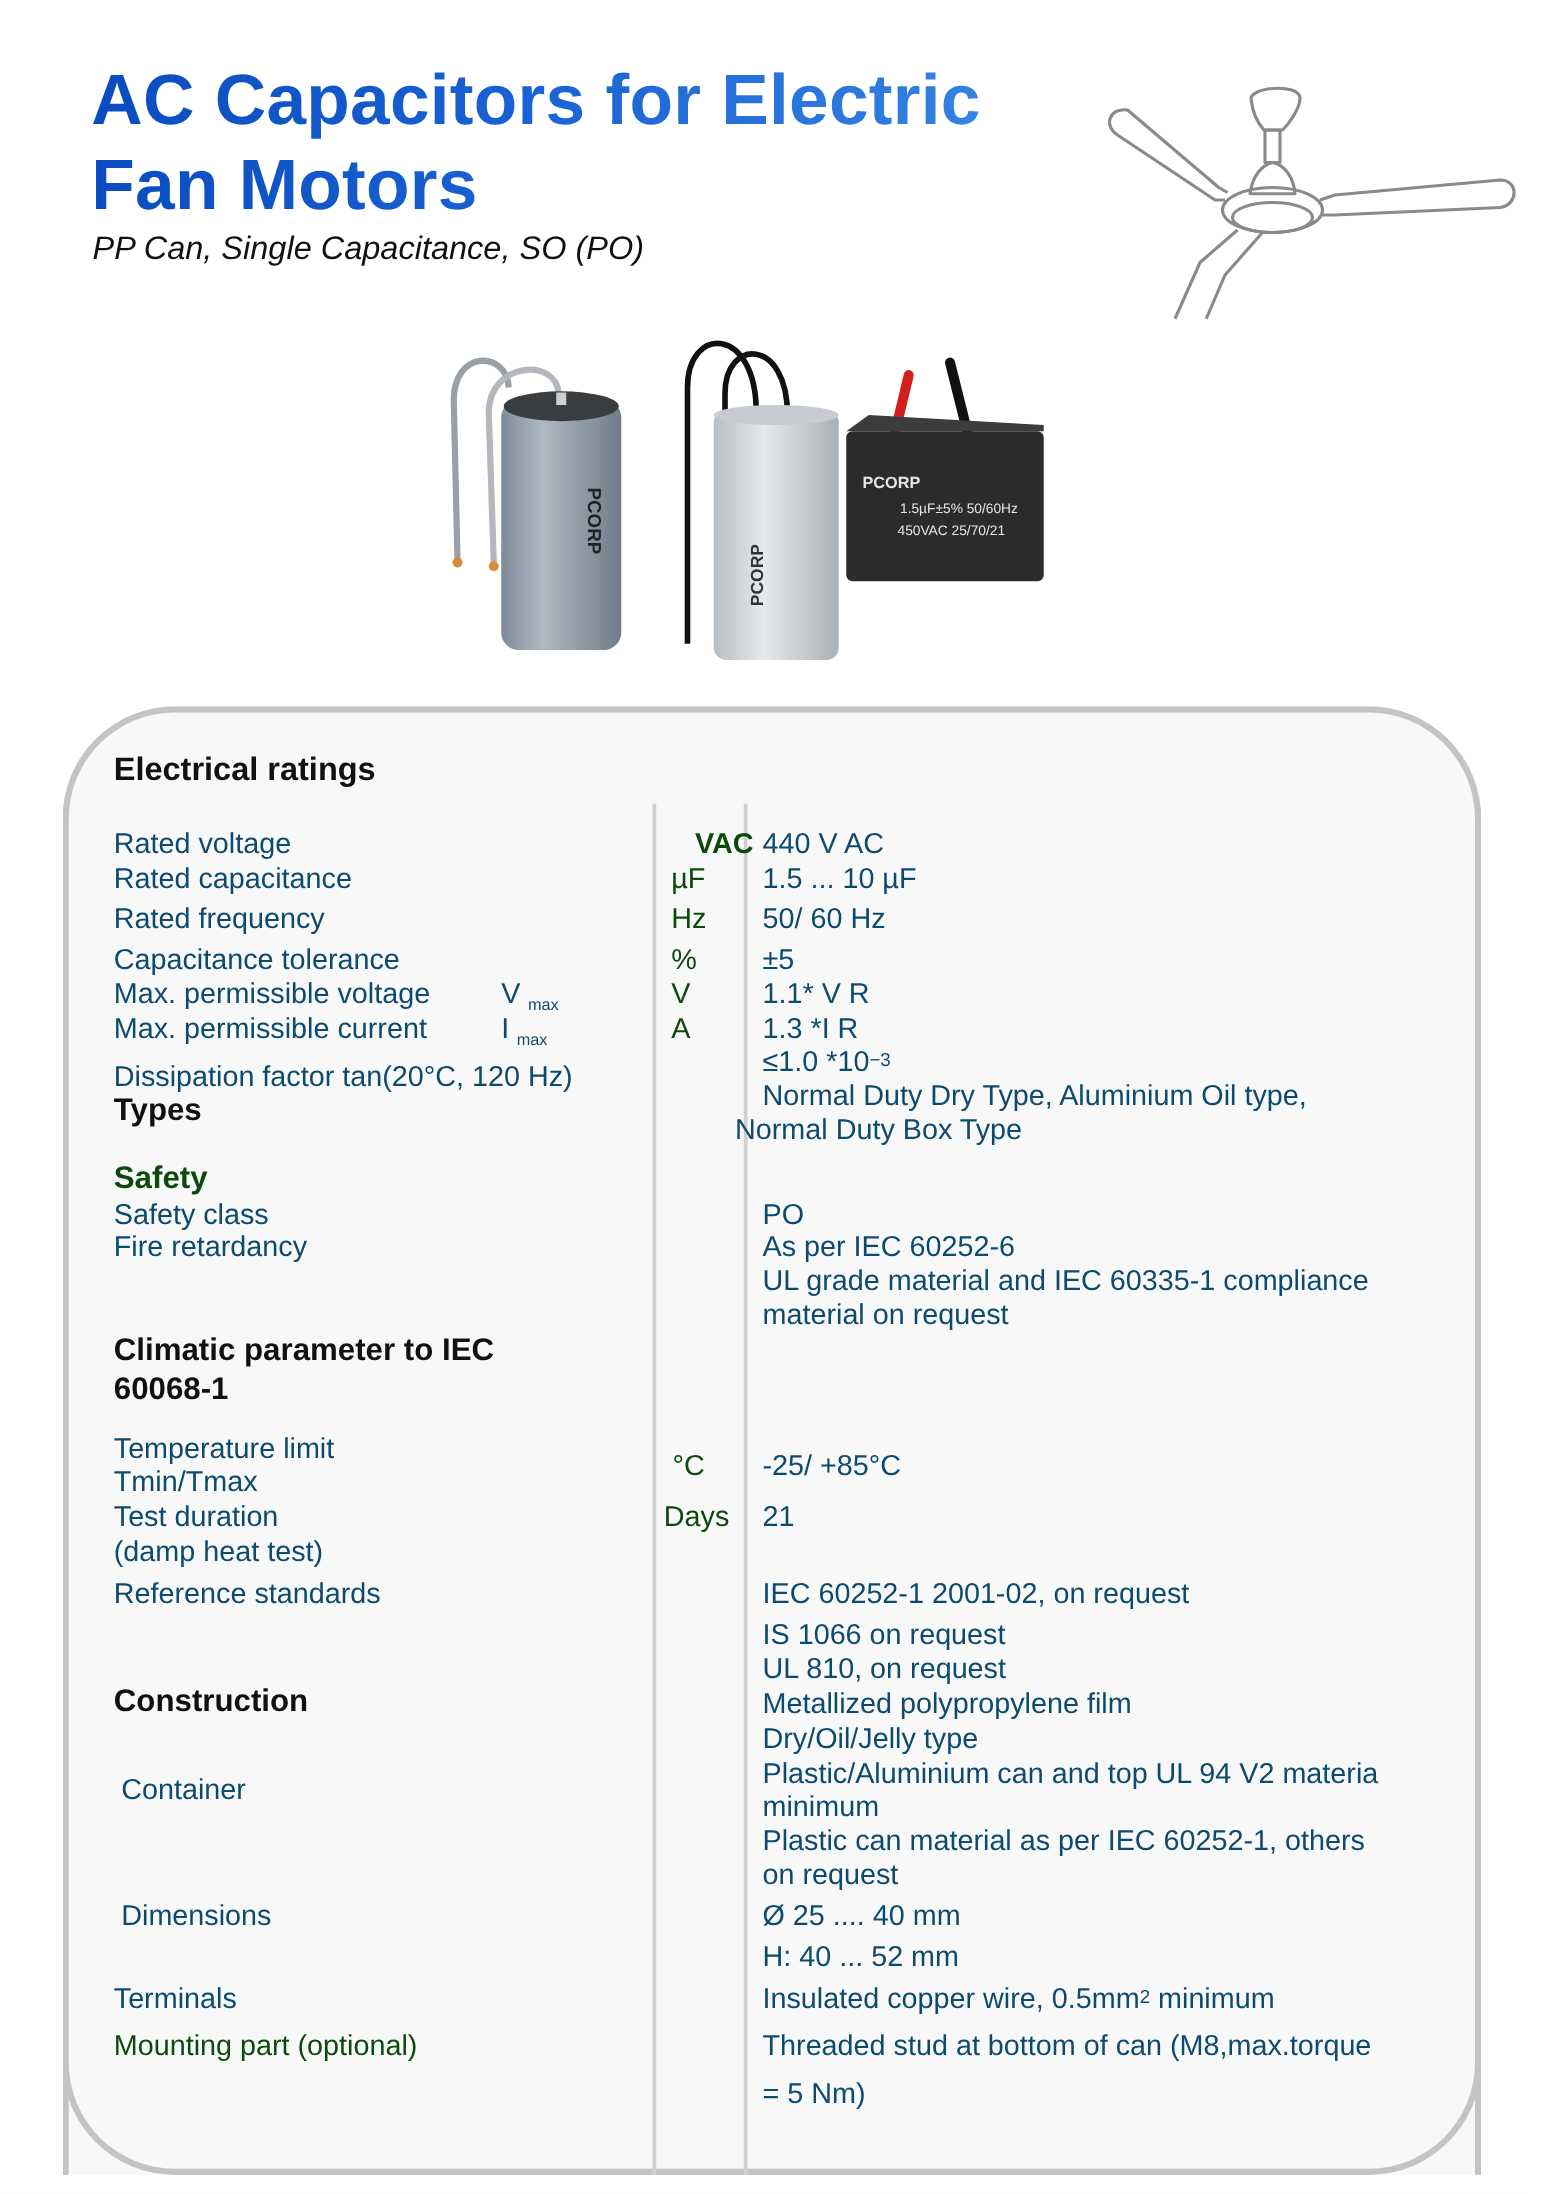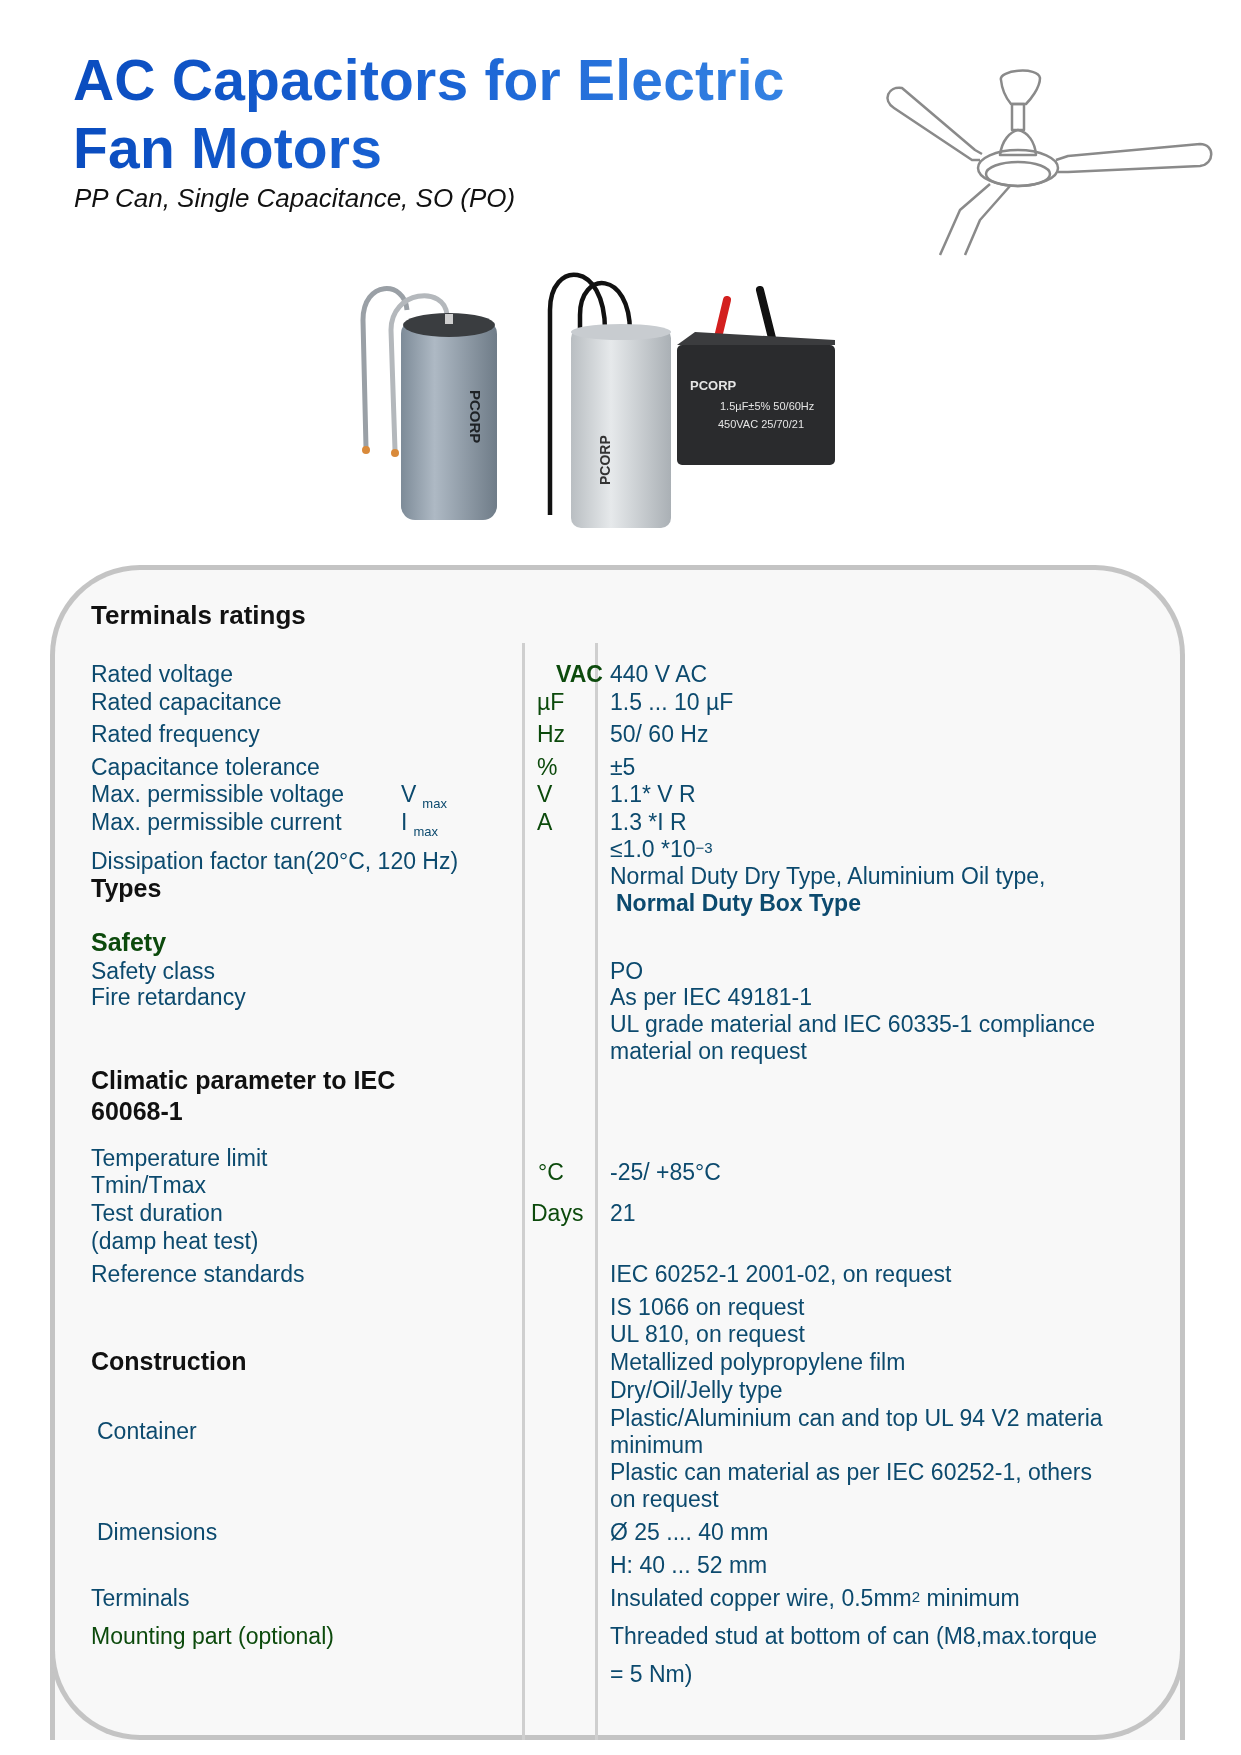--- a/index.html
+++ b/index.html
@@ -109,21 +109,21 @@
     <text x="363" y="158" font-size="11" fill="#e5e5e5" font-family="Liberation Sans, sans-serif">450VAC 25/70/21</text>
   </g>
 </svg>
 
 <div class="abs panel"></div>
 <div class="abs panel-bottom"></div>
 
 <div class="abs divider" style="left:522px; top:643px; height:1097px;"></div>
 <div class="abs divider" style="left:595px; top:643px; height:1097px;"></div>
 
-<div class="abs h" style="left:91px; top:600px;">Terminals ratings</div>
+<div class="abs h" style="left:91px; top:600px;">Electrical ratings</div>
 
 <div class="abs t" style="left:91px; top:661px;">Rated voltage</div>
 <div class="abs unit" style="left:556px; top:661px;font-weight:bold;">VAC</div>
 <div class="abs t" style="left:610px; top:661px;">440 V AC</div>
 
 <div class="abs t" style="left:91px; top:689px;">Rated capacitance</div>
 <div class="abs unit" style="left:537px; top:689px;">µF</div>
 <div class="abs t" style="left:610px; top:689px;">1.5 ... 10 µF</div>
 
 <div class="abs t" style="left:91px; top:721px;">Rated frequency</div>
@@ -142,27 +142,27 @@
 <div class="abs t" style="left:91px; top:809px;">Max. permissible current</div>
 <div class="abs t" style="left:401px; top:809px;"><span>I</span><span class="sub">max</span></div>
 <div class="abs unit" style="left:537px; top:809px;">A</div>
 <div class="abs t" style="left:610px; top:809px;">1.3 *I  R</div>
 
 <div class="abs t" style="left:91px; top:848px;">Dissipation factor tan(20°C, 120 Hz)</div>
 <div class="abs t" style="left:610px; top:836px;"><span>≤1.0 *10</span><sup>−3</sup></div>
 
 <div class="abs h" style="left:91px; top:874px; font-size:25px;">Types</div>
 <div class="abs t" style="left:610px; top:863px;">Normal Duty Dry Type,  Aluminium Oil type,</div>
-<div class="abs t" style="left:616px; top:890px;font-weight:bold;">Normal Duty Box Type</div>
+<div class="abs t" style="left:588px; top:890px;">Normal Duty Box Type</div>
 
 <div class="abs h green" style="left:91px; top:928px; font-size:25px;">Safety</div>
 <div class="abs t" style="left:91px; top:958px;">Safety class</div>
 <div class="abs t" style="left:610px; top:958px;">PO</div>
 <div class="abs t" style="left:91px; top:984px;">Fire retardancy</div>
-<div class="abs t" style="left:610px; top:984px;">As per IEC 49181-1</div>
+<div class="abs t" style="left:610px; top:984px;">As per IEC 60252-6</div>
 <div class="abs t" style="left:610px; top:1011px;">UL grade material and IEC 60335-1 compliance</div>
 <div class="abs t" style="left:610px; top:1038px;">material on request</div>
 
 <div class="abs h" style="left:91px; top:1066px; font-size:25px;">Climatic parameter to IEC</div>
 <div class="abs h" style="left:91px; top:1097px; font-size:25px;">60068-1</div>
 
 <div class="abs t" style="left:91px; top:1145px;">Temperature limit</div>
 <div class="abs t" style="left:91px; top:1172px;">Tmin/Tmax</div>
 <div class="abs unit" style="left:538px; top:1159px;">°C</div>
 <div class="abs t" style="left:610px; top:1159px;">-25/ +85°C</div>

